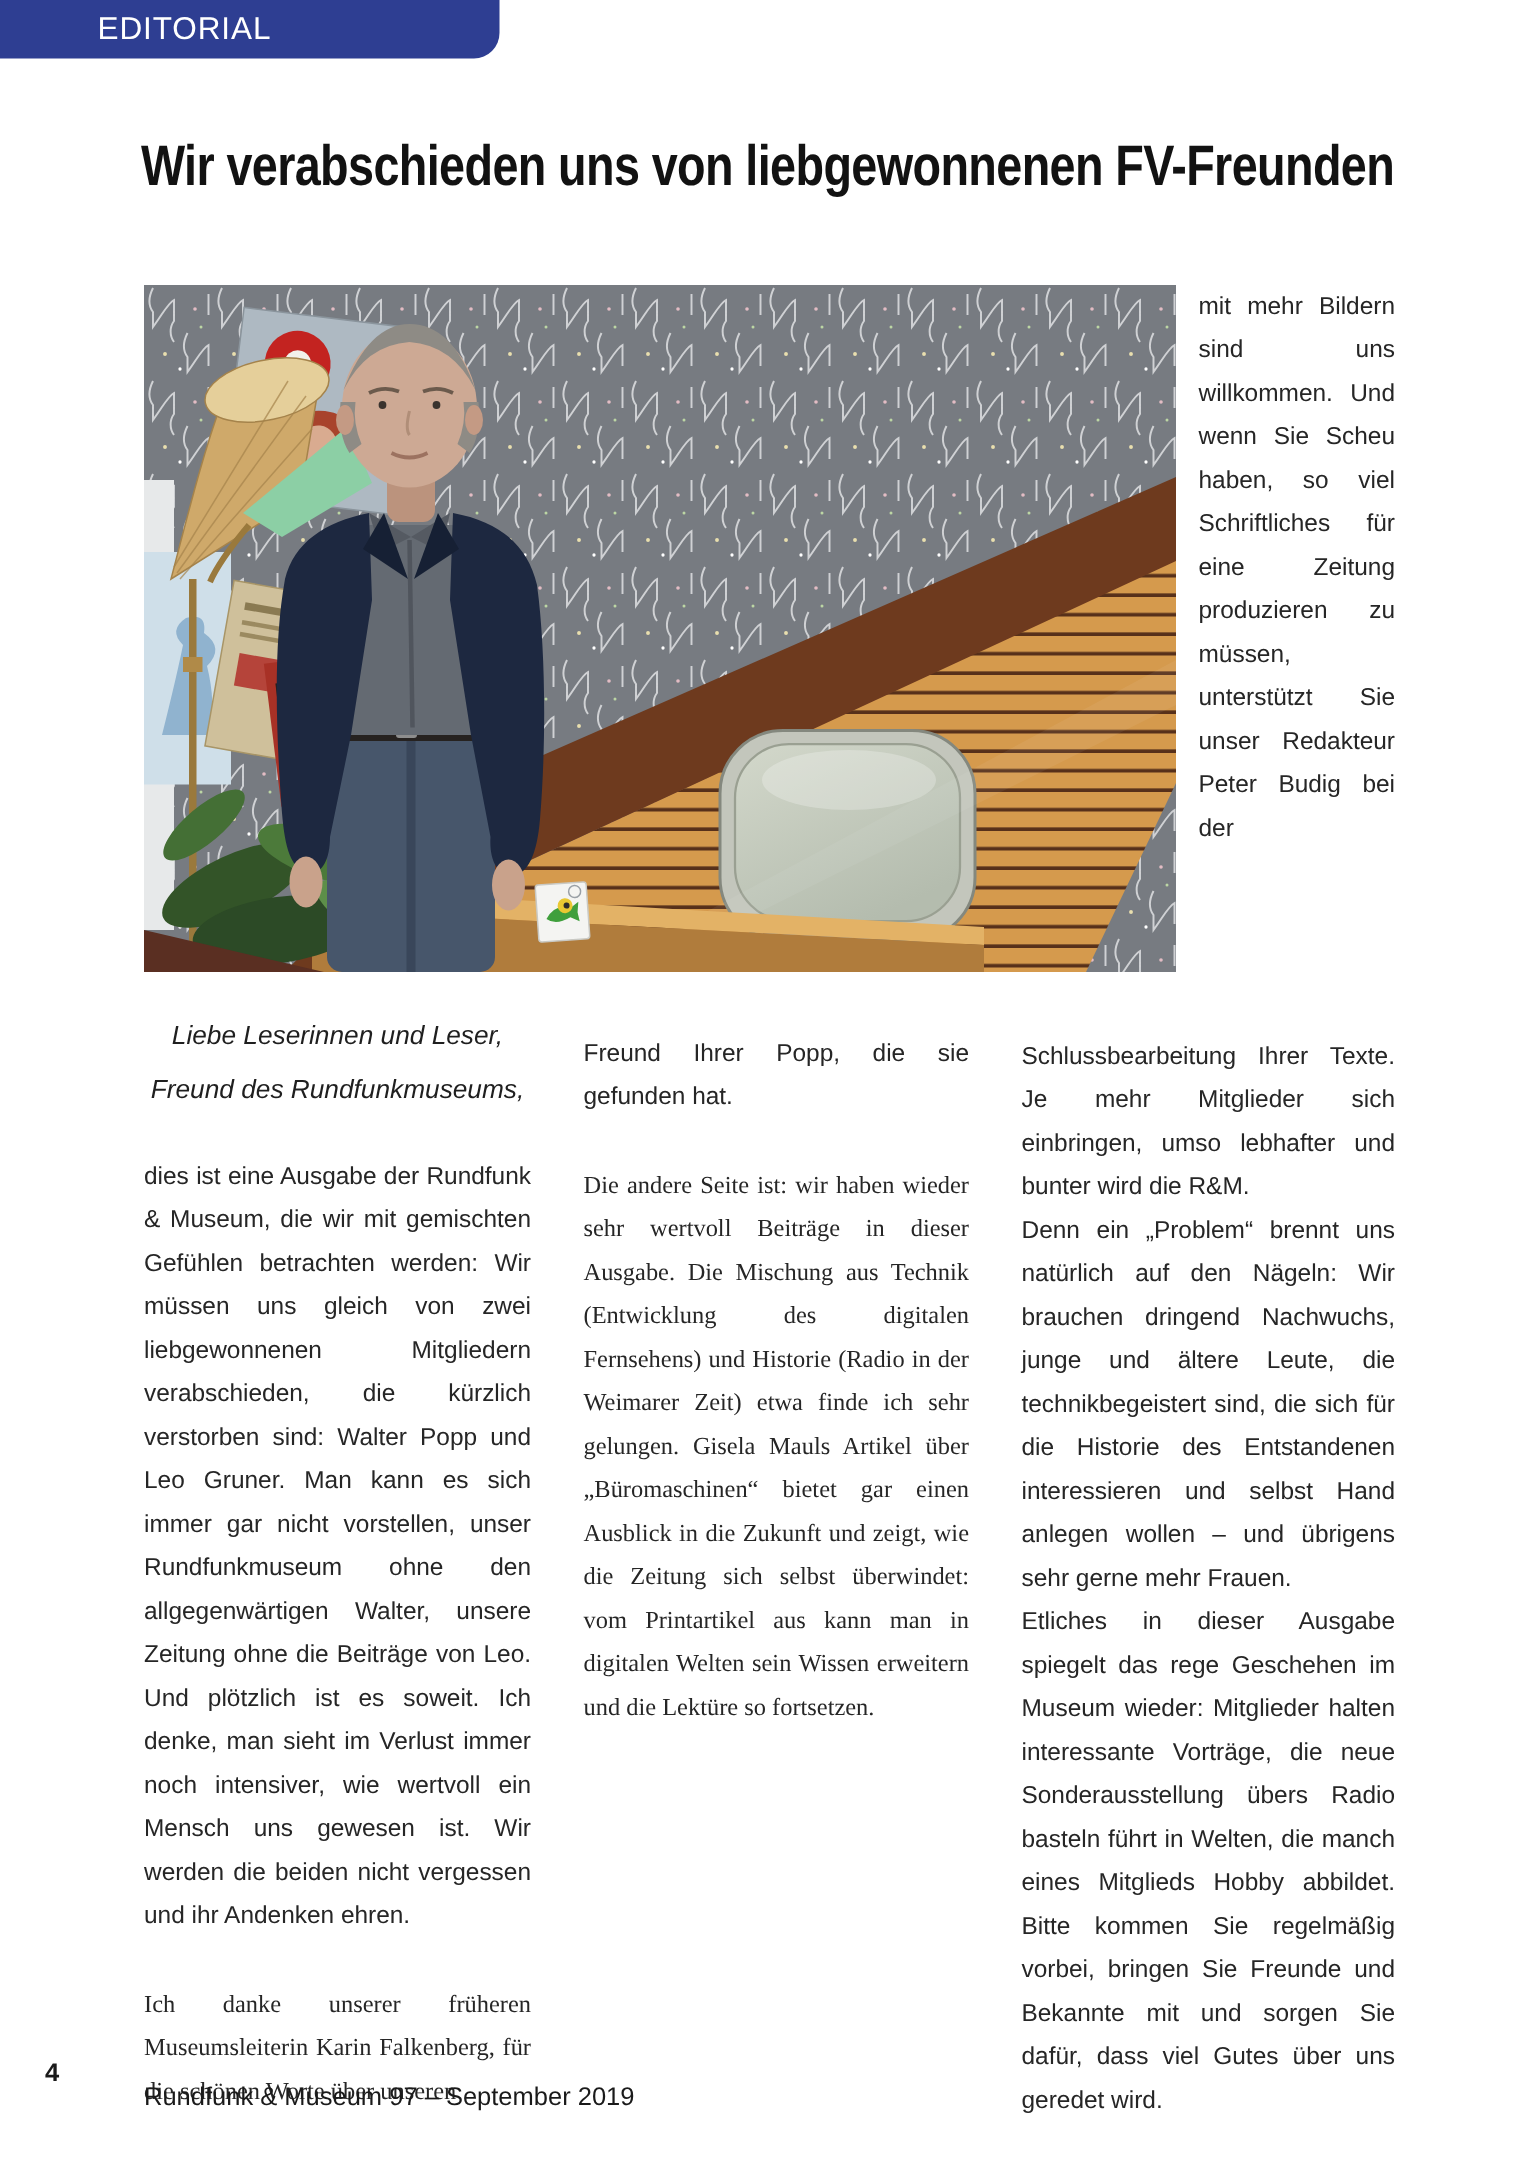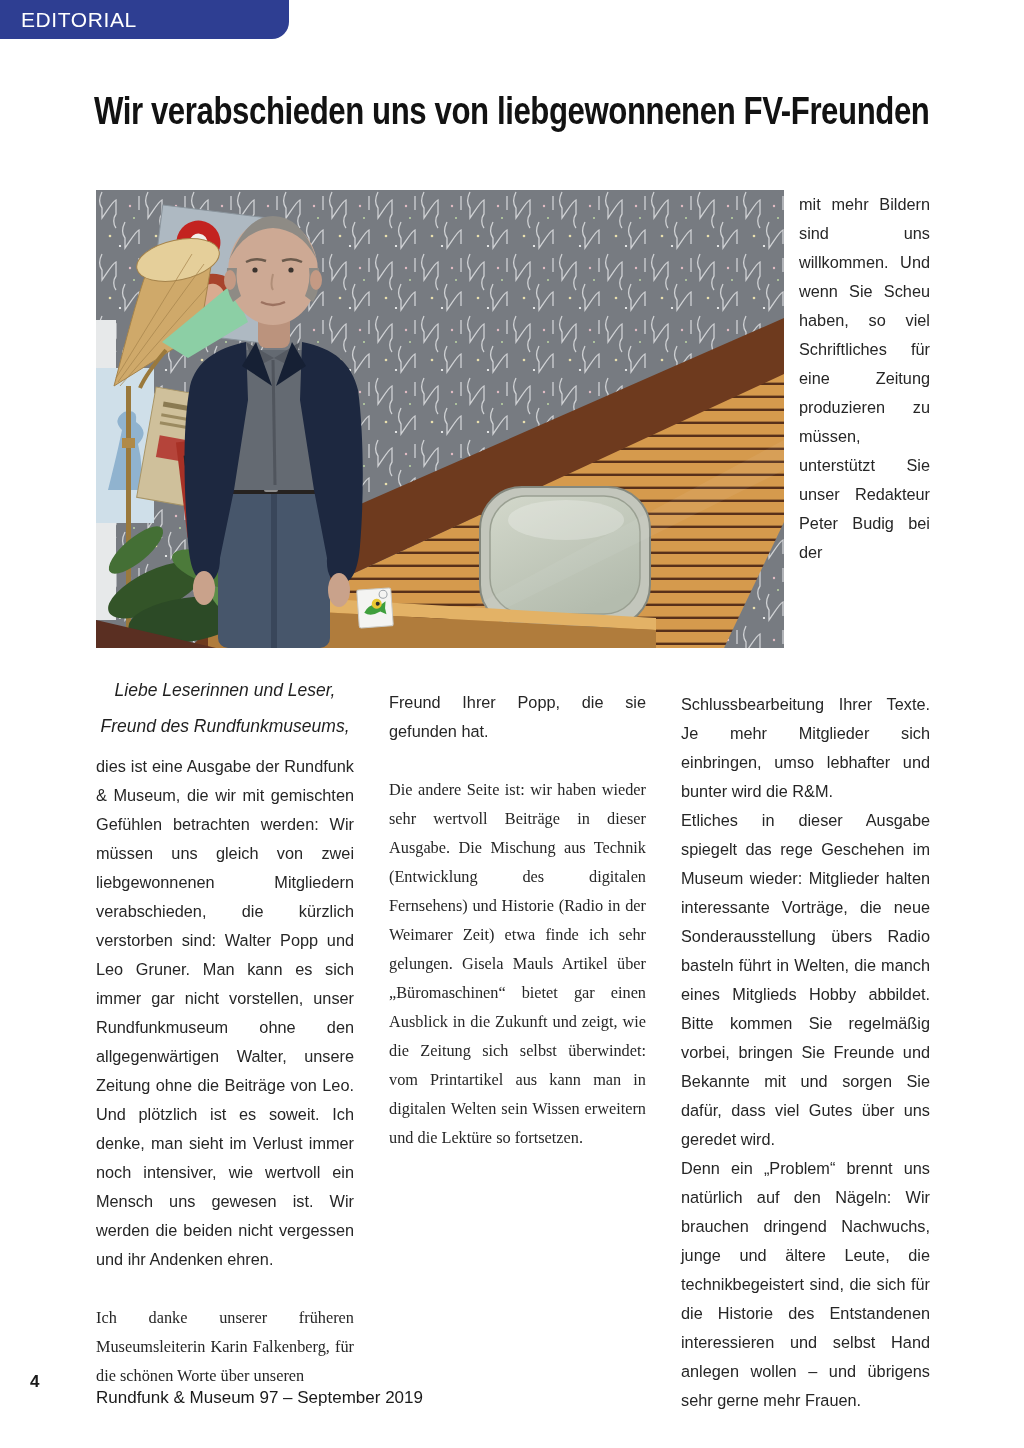--- a/index.html
+++ b/index.html
@@ -1,34 +1,34 @@
 <!DOCTYPE html>
 <html lang="de"><head>
 <meta charset="utf-8">
 <style>
   html,body{margin:0;padding:0;background:#ffffff;}
   .page{position:relative;width:1024px;height:1448px;background:#ffffff;overflow:hidden;
         font-family:"Liberation Sans",sans-serif;}
   .kicker{position:absolute;top:0;left:0;width:289px;height:39px;background:#2e3e92;
-          border-radius:0 0 17px 0;}
+          border-radius:0 0 17px 0;padding-left:44px;}
   .kicker .kicker-label{display:block;color:#ffffff;font-size:21px;line-height:39px;
           padding-left:21px;letter-spacing:.6px;font-weight:400;}
   .title{position:absolute;left:94px;top:90px;margin:0;font-size:38px;font-weight:700;
          color:#121212;white-space:nowrap;letter-spacing:-.5px;
          transform:scaleX(.82);transform-origin:0 50%;}
   .photo{position:absolute;left:96px;top:190px;width:688px;height:458px;}
   .photo svg{display:block;}
   .col{position:absolute;font-size:16.3px;line-height:29px;text-align:justify;
        color:#262626;hyphens:auto;-webkit-hyphens:auto;}
   .col p{margin:0;}
   .col1{left:96px;top:672px;width:258px;}
   .col2{left:389px;top:688px;width:257px;}
   .col3{left:681px;top:190px;width:249px;}
   .salutation{font-style:italic;text-align:center;font-size:17.5px;line-height:36px;
-              margin-bottom:8px;color:#1f1f1f;}
+              margin-bottom:26px;color:#1f1f1f;}
   .para-gap{margin-top:29px !important;font-family:Liberation Serif, serif;}
   .photo-spacer{float:left;width:118px;height:500px;}
   .footer{position:absolute;top:1372px;left:0;width:100%;height:30px;font-size:17px;color:#1a1a1a;}
   .pagenum{position:absolute;left:30px;top:0;font-weight:700;}
   .issue{position:absolute;left:96px;top:16px;}
 </style>
 </head>
 <body>
 
 <div class="page">
@@ -176,22 +176,22 @@
   </div>
 
   <div class="col col2">
     <p>Freund Ihrer Popp, die sie gefunden hat.</p>
     <p class="para-gap">Die andere Seite ist: wir haben wieder sehr wertvoll Beiträge in dieser Ausgabe. Die Mischung aus Technik (Entwicklung des digitalen Fernsehens) und Historie (Radio in der Weimarer Zeit) etwa finde ich sehr gelungen. Gisela Mauls Artikel über „Büromaschinen“ bietet gar einen Ausblick in die Zukunft und zeigt, wie die Zeitung sich selbst überwindet: vom Printartikel aus kann man in digitalen Welten sein Wissen erweitern und die Lektüre so fortsetzen.</p>
   </div>
 
   <div class="col col3">
     <div class="photo-spacer"></div>
     <p>mit mehr Bildern sind uns willkommen. Und wenn Sie Scheu haben, so viel Schriftliches für eine Zeitung produzieren zu müssen, unterstützt Sie unser Redakteur Peter Budig bei der Schlussbearbeitung Ihrer Texte. Je mehr Mitglieder sich einbringen, umso lebhafter und bunter wird die R&amp;M.</p>
+    <p>Denn ein „Problem“ brennt uns natürlich auf den Nägeln: Wir brauchen dringend Nachwuchs, junge und ältere Leute, die technikbegeistert sind, die sich für die Historie des Entstandenen interessieren und selbst Hand anlegen wollen – und übrigens sehr gerne mehr Frauen.</p>
     <p>Etliches in dieser Ausgabe spiegelt das rege Geschehen im Museum wieder: Mitglieder halten interessante Vorträge, die neue Sonderausstellung übers Radio basteln führt in Welten, die manch eines Mitglieds Hobby abbildet. Bitte kommen Sie regelmäßig vorbei, bringen Sie Freunde und Bekannte mit und sorgen Sie dafür, dass viel Gutes über uns geredet wird.</p>
-    <p>Denn ein „Problem“ brennt uns natürlich auf den Nägeln: Wir brauchen dringend Nachwuchs, junge und ältere Leute, die technikbegeistert sind, die sich für die Historie des Entstandenen interessieren und selbst Hand anlegen wollen – und übrigens sehr gerne mehr Frauen.</p>
     <p class="para-gap">Ich wünsche noch einen schönen Restsommer. Bis bald im Museum!</p>
 
   </div>
 
   <div class="footer">
     <span class="pagenum">4</span>
     <span class="issue">Rundfunk &amp; Museum 97 – September 2019</span>
   </div>
 
 </div>

